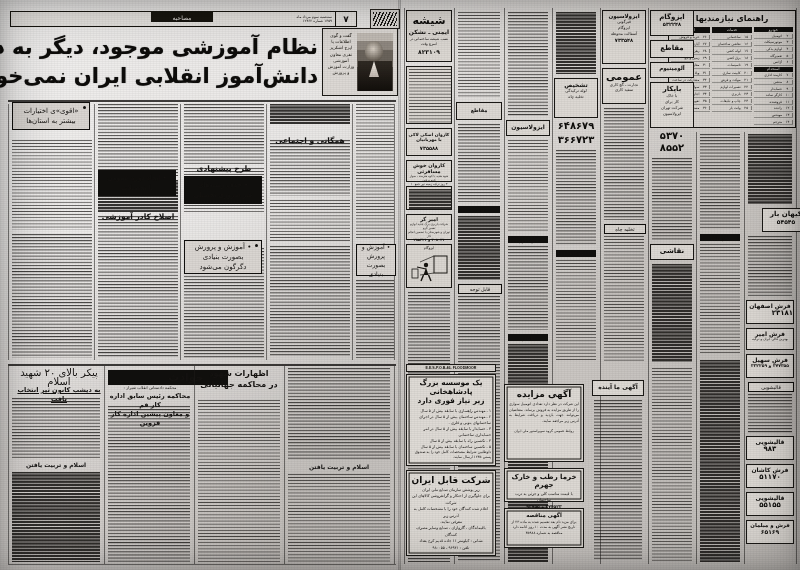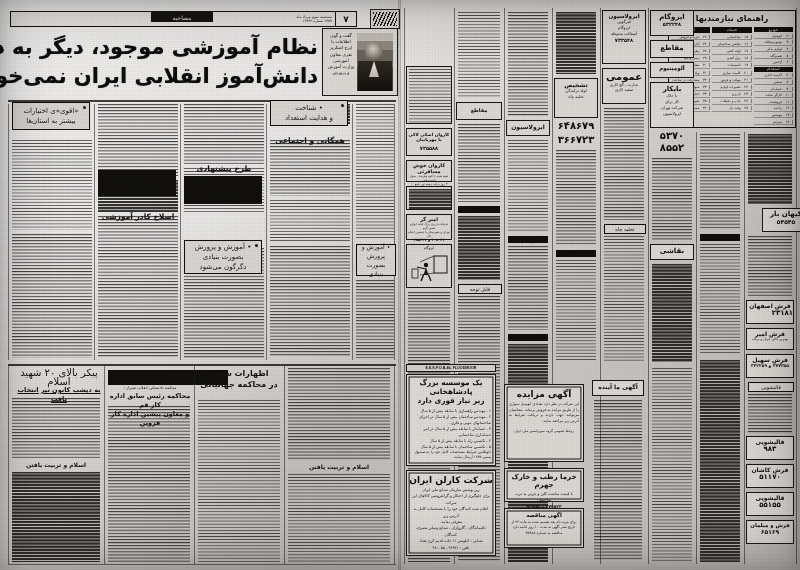--- a/index.html
+++ b/index.html
@@ -200,25 +200,20 @@
 
     <div class="quote inv" style="left:12px;top:92px;width:78px;height:28px;margin-top:10px;">
       <span class="bullet"></span>
       <span class="fa">«اقوی»ی اختیارات</span>
       <span class="fa">بیشتر به استان‌ها</span>
     </div>
     <div class="quote" style="left:98px;top:170px;width:78px;height:26px;">
       <span class="fa">• ایجاد دوره عمومی</span>
       <span class="fa">تا تحصیلات</span>
     </div>
-    <div class="quote inv" style="left:270px;top:100px;width:78px;height:26px;">
-      <span class="bullet"></span>
-      <span class="fa">• شناخت</span>
-      <span class="fa">و هدایت استعداد</span>
-    </div>
     <div class="quote" style="left:184px;top:176px;width:78px;height:28px;">
       <span class="fa">• حذف رشته‌های</span>
       <span class="fa">غیر ضروری تحصیلی</span>
     </div>
     <div class="quote inv" style="left:184px;top:240px;width:78px;height:34px;">
       <span class="bullet"></span>
       <span class="fa">• آموزش و پرورش</span>
       <span class="fa">بصورت بنیادی</span>
       <span class="fa">دگرگون می‌شود</span>
     </div>
@@ -438,20 +433,27 @@
     <div class="rule-v" style="left:4px;  top:8px;height:556px;"></div>
     <div class="rule-v" style="left:54px; top:8px;height:556px;"></div>
     <div class="rule-v" style="left:104px;top:8px;height:556px;"></div>
     <div class="rule-v" style="left:152px;top:8px;height:556px;"></div>
     <div class="rule-v" style="left:200px;top:8px;height:556px;"></div>
     <div class="rule-v" style="left:248px;top:8px;height:556px;"></div>
     <div class="rule-v" style="left:296px;top:132px;height:432px;"></div>
     <div class="rule-v" style="left:344px;top:132px;height:432px;"></div>
     <div class="rule-v" style="left:396px;top:8px;height:556px;"></div>
 
+    <div class="adbox" style="left:6px;top:10px;width:46px;height:52px;">
+      <div class="adtitle fa" style="font-size:11px;margin-top:3px;letter-spacing:2px;">شیشه</div>
+      <div class="adtitle fa" style="font-size:6px;margin-top:1px;">ایمنی ـ نشکن</div>
+      <div class="fa" style="font-size:3.6px;line-height:5px;text-align:center;margin-top:2px;white-space:pre-line;">نصب شیشه ساختمانی در
+اسرع وقت</div>
+      <div class="phone fa" style="font-size:6px;margin-top:1px;">۸۲۳۱۰۹</div>
+    </div>
     <div class="adbox" style="left:6px;top:66px;width:46px;height:58px;">
       <div class="lines t2" style="left:2px;top:2px;width:42px;height:54px;"></div>
     </div>
     <div class="adbox" style="left:6px;top:128px;width:46px;height:28px;">
       <div class="adtitle fa" style="font-size:4.4px;margin-top:3px;">کاروان اسکی لاکی با مهربانیان</div>
       <div class="phone fa" style="font-size:5px;margin-top:3px;">۷۳۵۵۸۸</div>
     </div>
     <div class="adbox" style="left:6px;top:160px;width:46px;height:22px;">
       <div class="adtitle fa" style="font-size:5px;margin-top:1px;">کاروان خوش مسافرتی</div>
       <div class="fa" style="font-size:3px;line-height:4px;text-align:center;white-space:pre-line;">شهد هدیه با کوه هنرمند ـ سوار کرم و چین
@@ -620,21 +622,21 @@
         <div class="fa" style="font-size:3.8px;line-height:6px;">۱ ـ مهندس راهسازی با سابقه بیش از ۵ سال</div>
         <div class="fa" style="font-size:3.8px;line-height:6px;">۲ ـ مهندس ساختمان بیش از ۵ سال در اجرای ساختمانهای بتونی و فلزی .</div>
         <div class="fa" style="font-size:3.8px;line-height:6px;">۳ ـ حسابدار با سابقه بیش از ۵ سال در امر حسابداری ساختمانی</div>
         <div class="fa" style="font-size:3.8px;line-height:6px;">۴ ـ تکنسین راه با سابقه بیش از ۵ سال</div>
         <div class="fa" style="font-size:3.8px;line-height:6px;">۵ ـ تکنسین ساختمان با سابقه بیش از ۵ سال</div>
         <div class="fa" style="font-size:3.6px;line-height:5.4px;">داوطلبین شرایط مشخصات کامل خود را به صندوق پستی ۱۲۴۵ ارسال نمایند.</div>
       </div>
     </div>
 
     <div class="adbox dbl" style="left:6px;top:470px;width:90px;height:86px;background:#dedad5;">
-      <div class="adtitle fa" style="font-size:9px;margin-top:4px;">شرکت کارلن ایران</div>
+      <div class="adtitle fa" style="font-size:9px;margin-top:4px;">شرکت قابل ایران</div>
       <div class="fa" style="font-size:3.8px;line-height:6.4px;text-align:center;padding:2px 4px;white-space:pre-line;">زیر پوشش سازمان صنایع ملی ایران
 برای جلوگیری از احتکار و گرانفروشی کالاهای این شرکت
 اعلام شده کنندگان خود را با مشخصات کامل به آدرس زیر
 معرفی نمایند.
 باقیماندگان ، گازوازان ، صنایع وسایر مصرف کنندگان
 نشانی : کیلومتر ۱۱ جاده قدیم کرج بغداد
 تلفن : ۹۶۹۴۱ ـ ۹۸۰۰۵۵</div>
     </div>
 
     <div class="adbox" style="left:6px;top:364px;width:90px;height:8px;background:#d5d1cc;display:flex;align-items:center;justify-content:center;">

